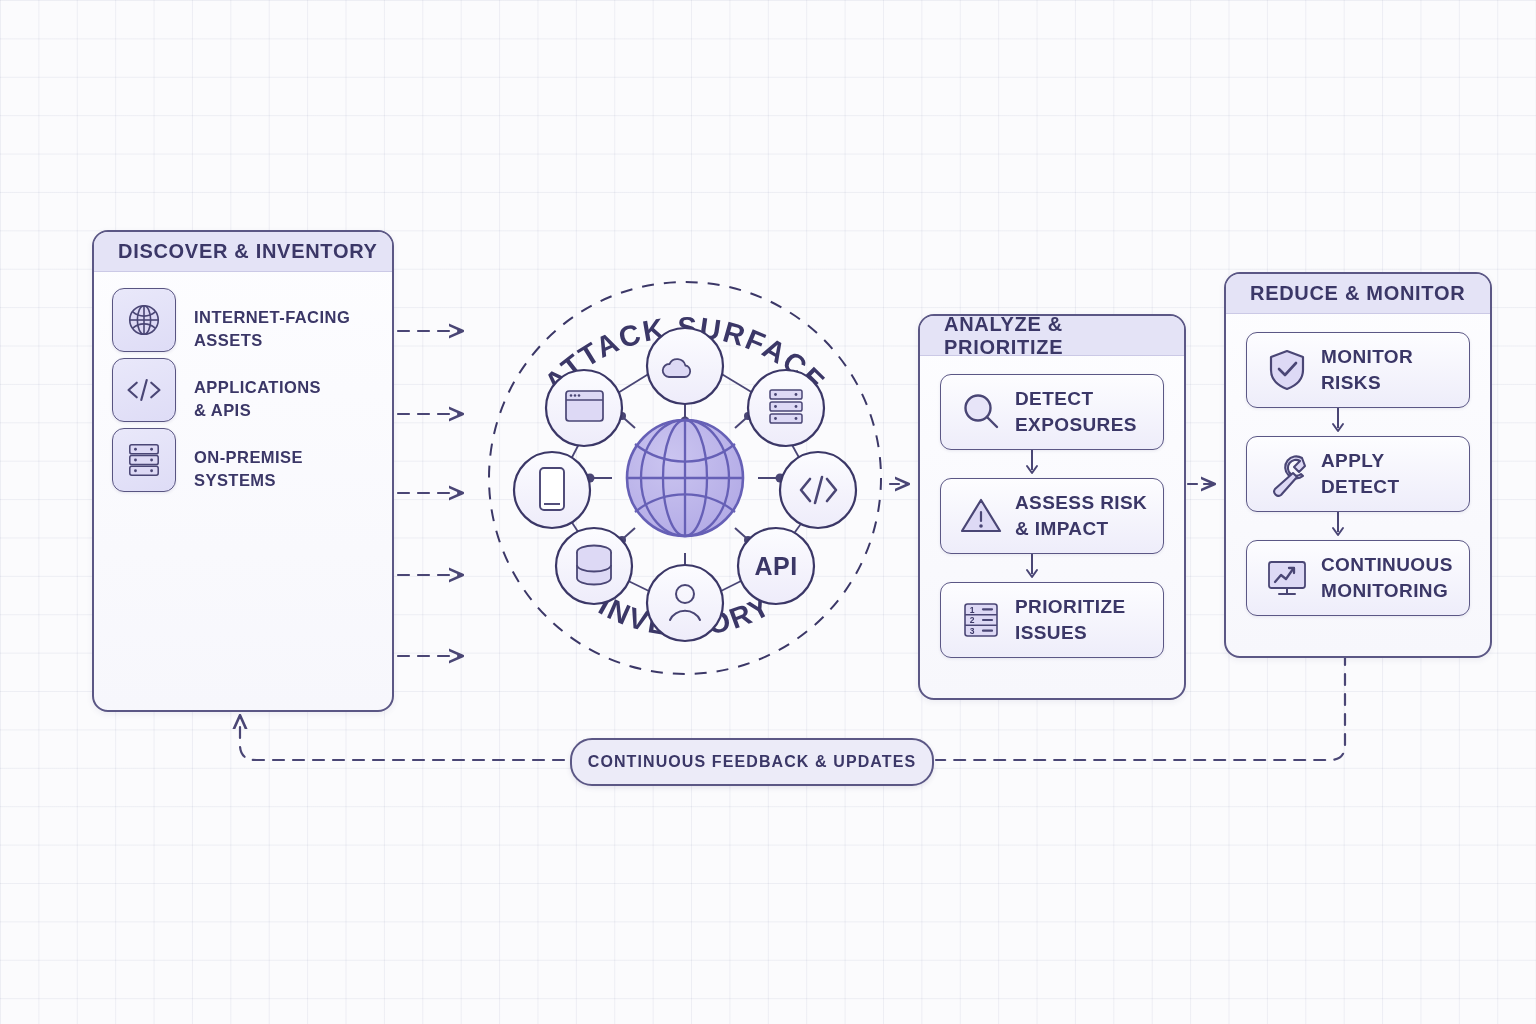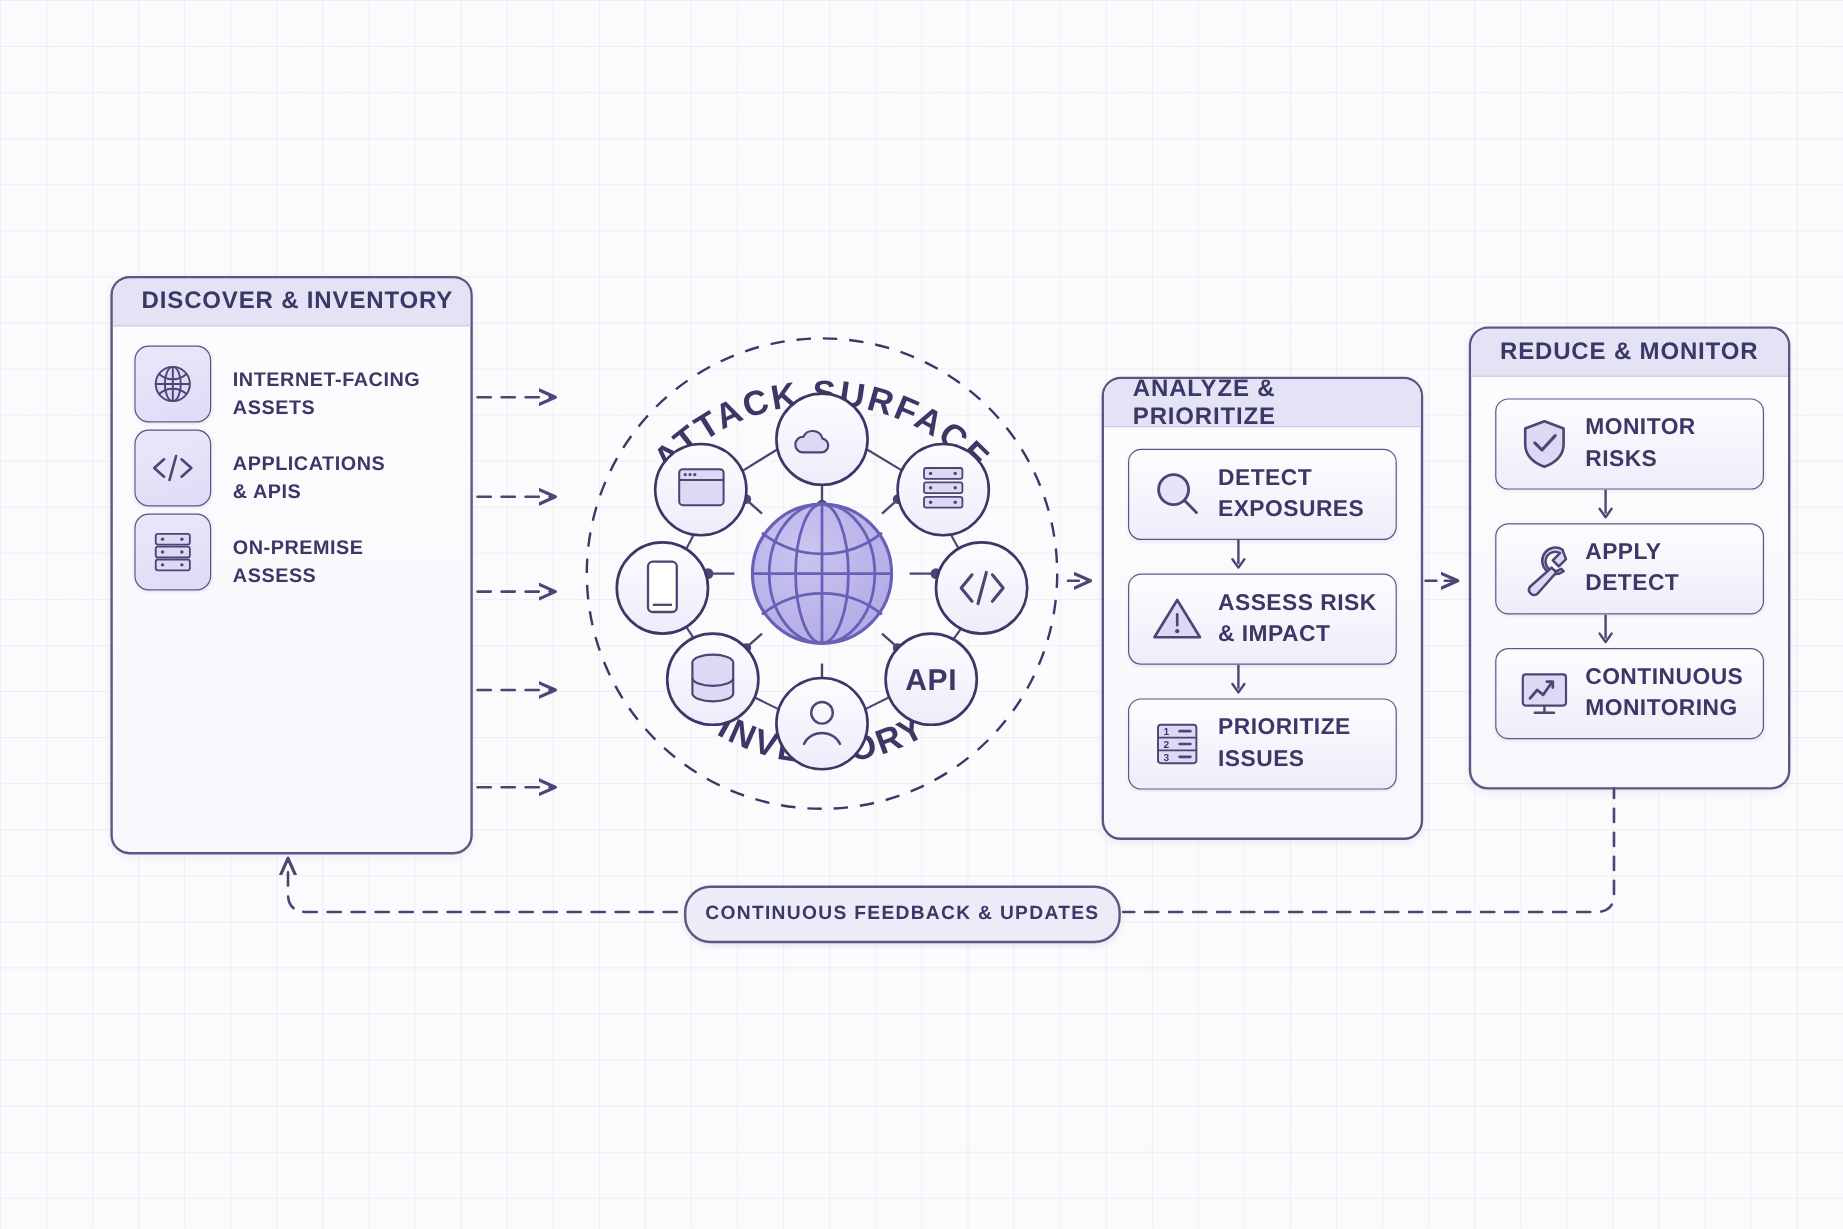--- a/index.html
+++ b/index.html
@@ -166,21 +166,21 @@
             <circle cx="10" cy="8.7" r="1.5" fill="#4a4675" stroke="none"></circle>
             <circle cx="10" cy="20" r="1.5" fill="#4a4675" stroke="none"></circle>
             <circle cx="10" cy="31.3" r="1.5" fill="#4a4675" stroke="none"></circle>
             <circle cx="27" cy="8.7" r="1.5" fill="#4a4675" stroke="none"></circle>
             <circle cx="27" cy="20" r="1.5" fill="#4a4675" stroke="none"></circle>
             <circle cx="27" cy="31.3" r="1.5" fill="#4a4675" stroke="none"></circle>
           </svg>
         </div>
         <div class="disc-label">
           <div>ON-PREMISE</div>
-          <div>ASSESS</div>
+          <div>SYSTEMS</div>
         </div>
       </div>
 
     </div>
   </div>
 
   <div id="hub">
     <svg width="430" height="400" viewBox="0 0 430 400">
       <defs>
         <path id="arcTop" d="M 45,205 A 172,172 0 0 1 385,205" fill="none"></path>

